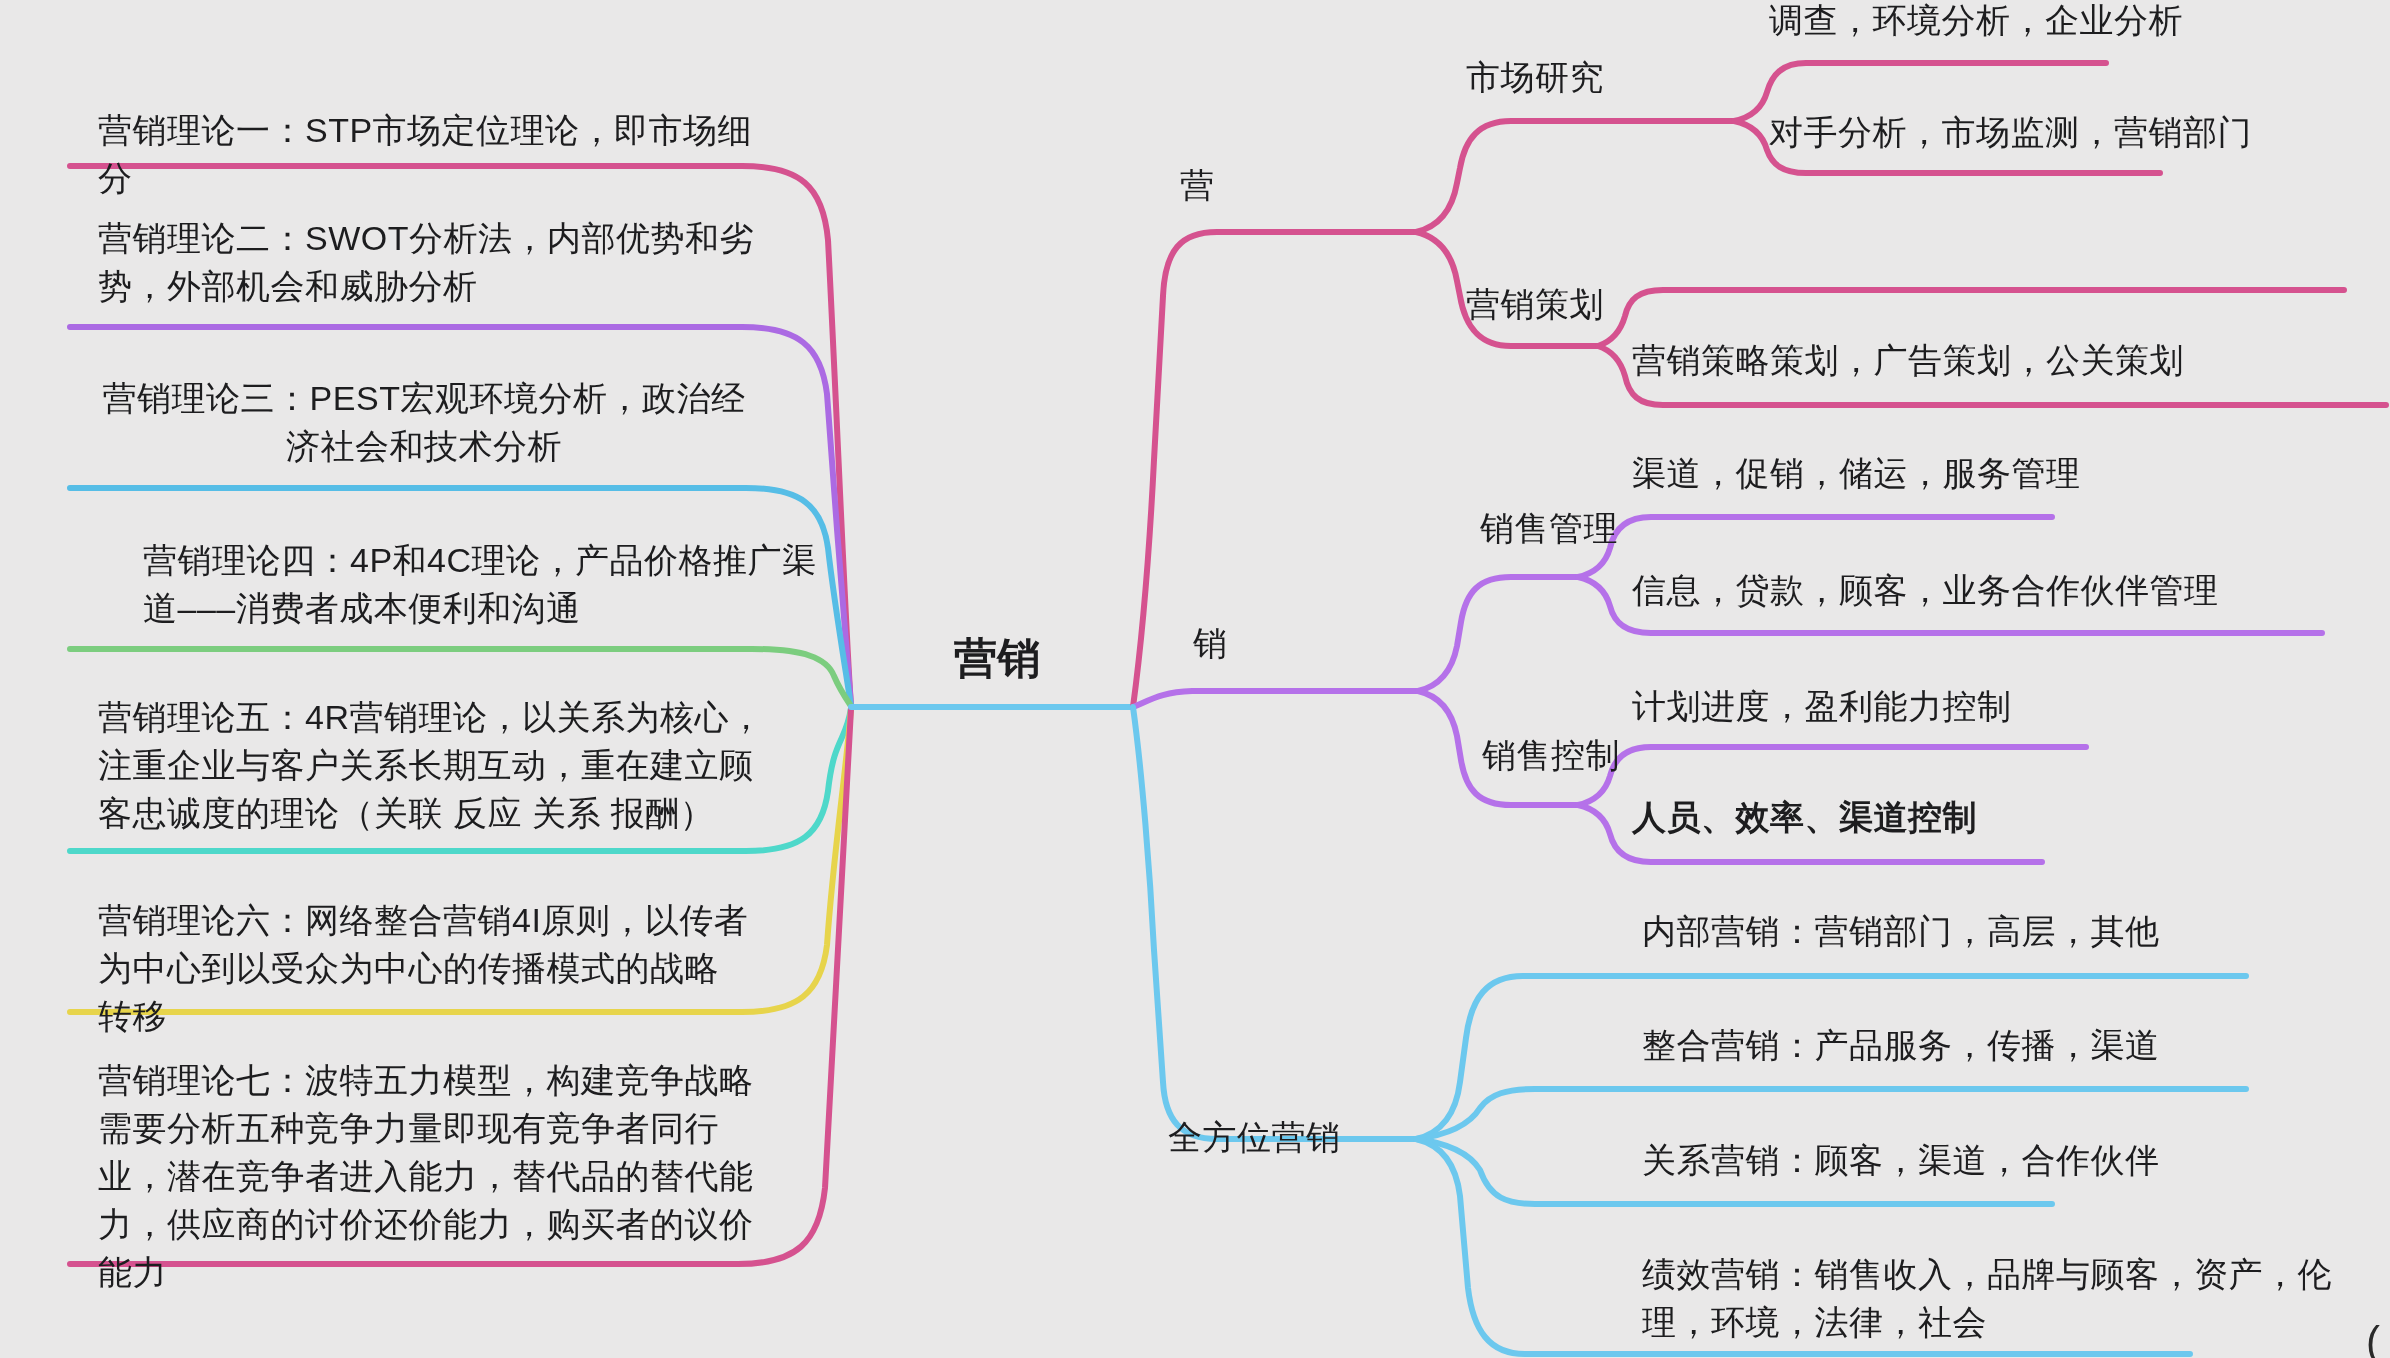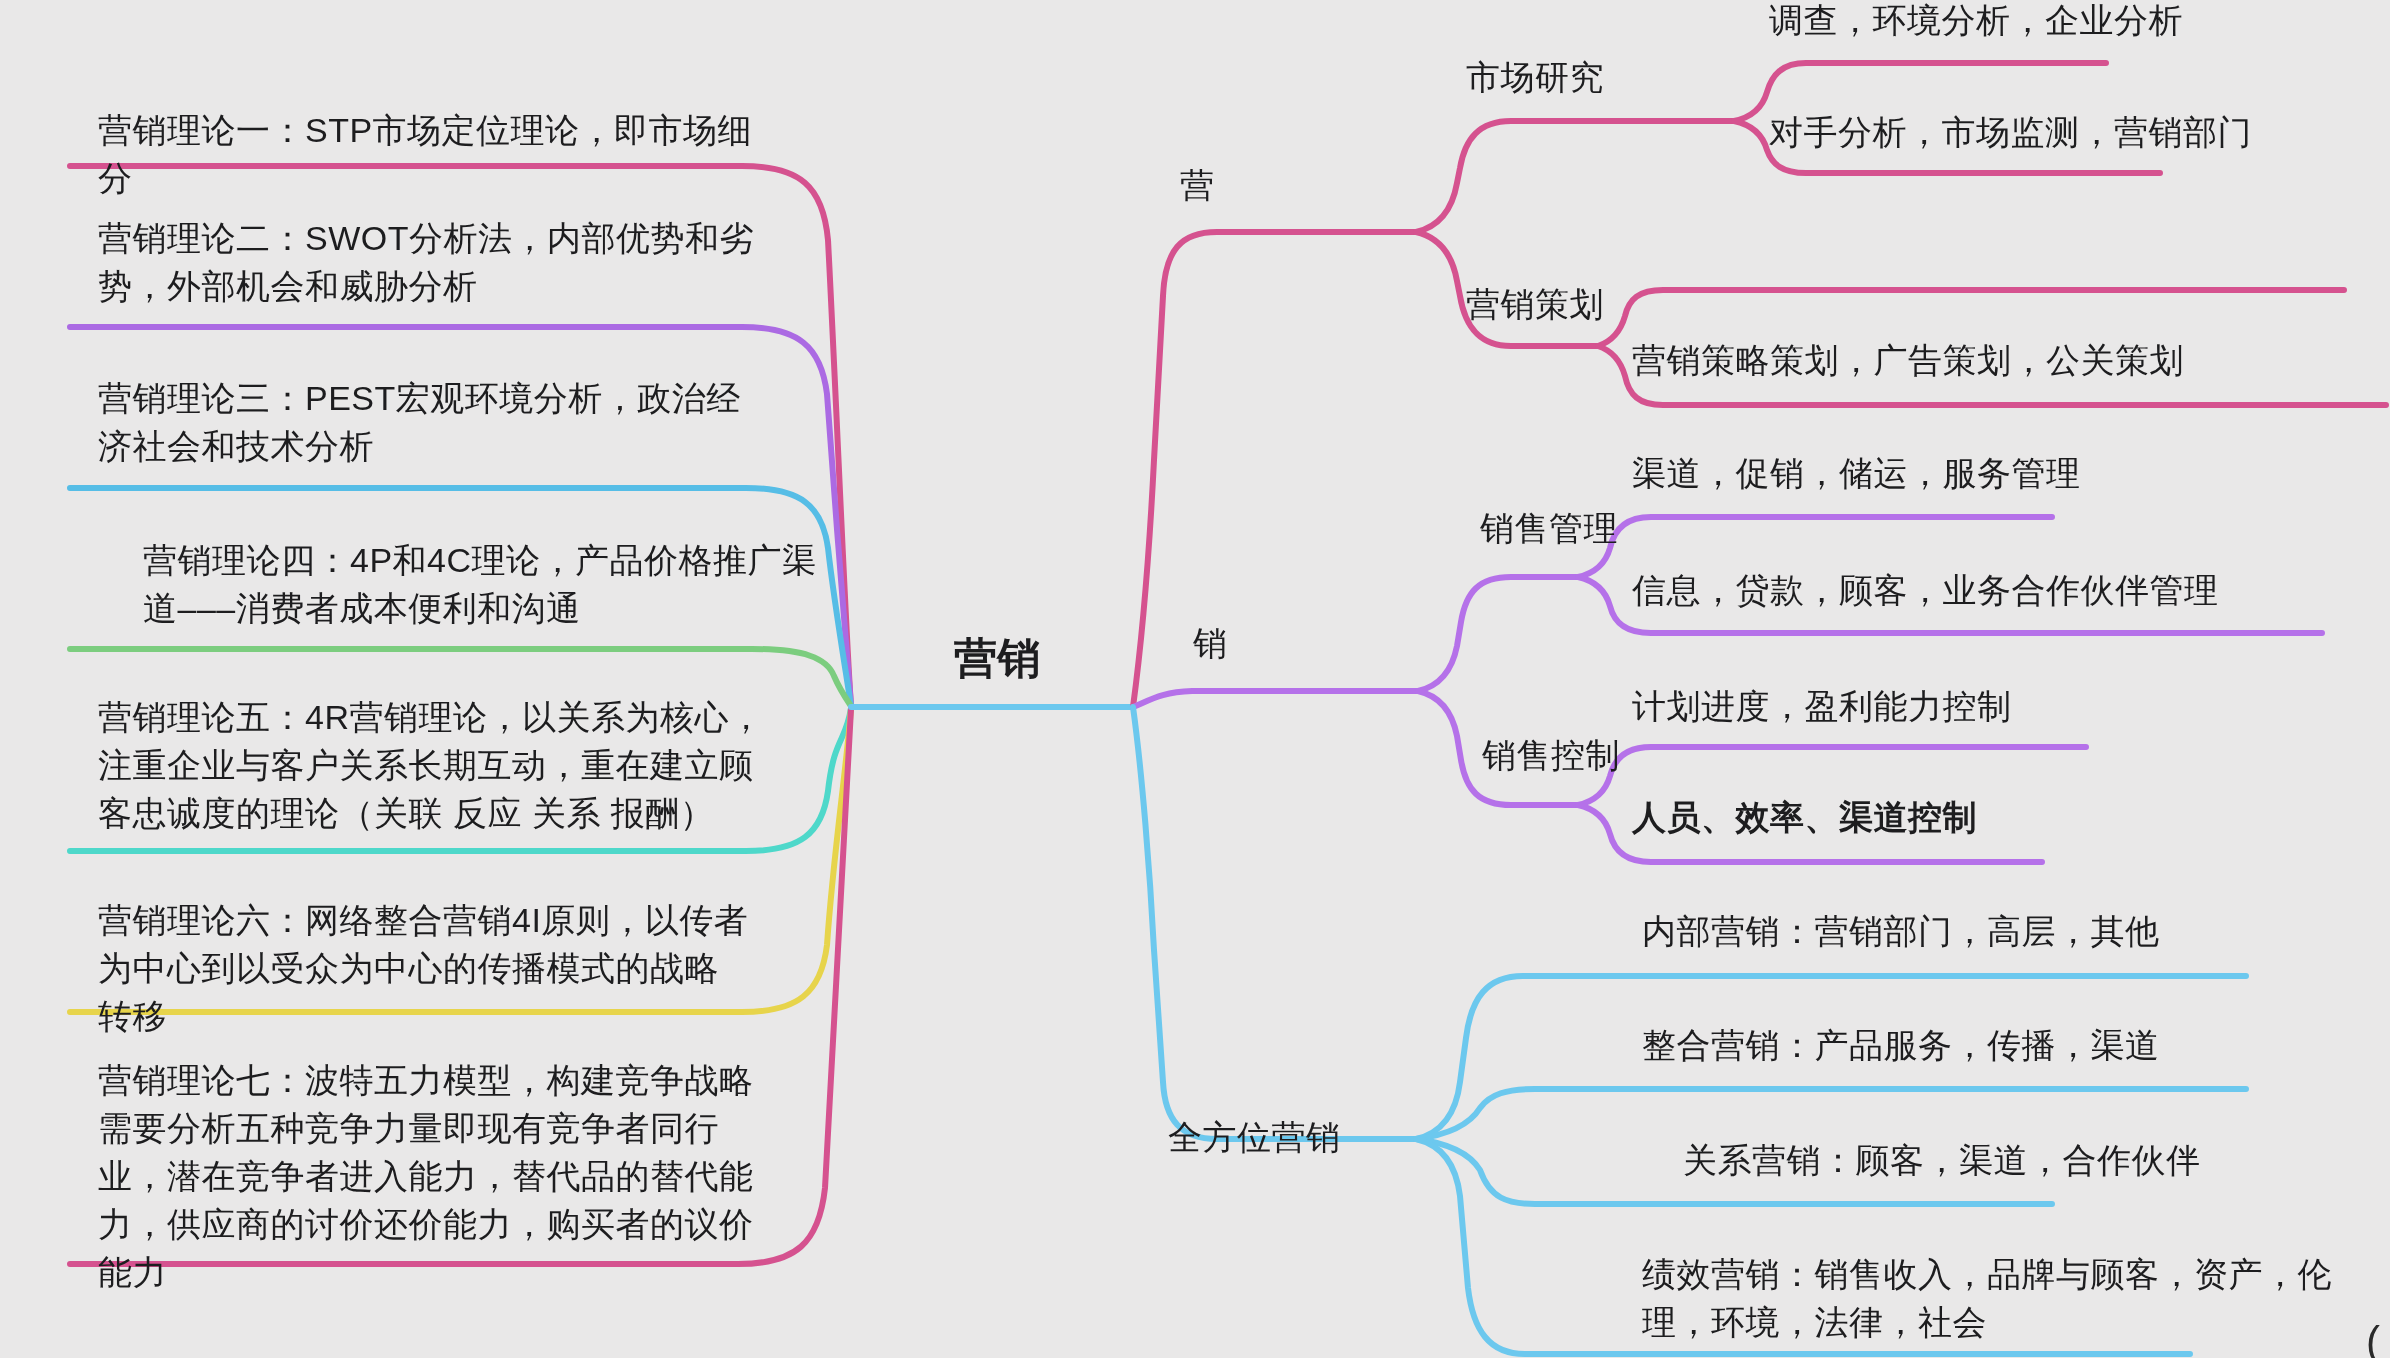--- a/index.html
+++ b/index.html
@@ -51,21 +51,21 @@
     <path d="M1416 1139 C1442 1133 1456 1114 1460 1082 L1466 1038 C1471 998 1487 976 1523 976 L2246 976" stroke="#6cc8ee"></path>
     <path d="M1416 1139 C1448 1135 1470 1124 1480 1108 C1490 1094 1507 1089 1535 1089 L2246 1089" stroke="#6cc8ee"></path>
     <path d="M1416 1139 C1448 1143 1470 1154 1480 1170 C1490 1198 1507 1204 1535 1204 L2052 1204" stroke="#6cc8ee"></path>
     <path d="M1416 1139 C1442 1145 1456 1164 1460 1196 L1468 1288 C1473 1330 1489 1354 1525 1354 L2190 1354" stroke="#6cc8ee"></path>
   </svg>
 
   <div class="txt root" style="left:954px;top:634px;">营销</div>
 
   <div class="txt theory" style="top:106px;width:684px;">营销理论一：STP市场定位理论，即市场细分</div>
   <div class="txt theory" style="top:214px;width:656px;">营销理论二：SWOT分析法，内部优势和劣势，外部机会和威胁分析</div>
-  <div class="txt theory" style="top:374px;width:652px;">营销理论三：PEST宏观环境分析，政治经济社会和技术分析</div>
+  <div class="txt theory" style="top:374px;width:652px;text-align:center;">营销理论三：PEST宏观环境分析，政治经济社会和技术分析</div>
   <div class="txt theory" style="top:536px;width:684px;margin-left:45px;">营销理论四：4P和4C理论，产品价格推广渠道–––消费者成本便利和沟通</div>
   <div class="txt theory" style="top:693px;width:684px;">营销理论五：4R营销理论，以关系为核心，注重企业与客户关系长期互动，重在建立顾客忠诚度的理论（关联 反应 关系 报酬）</div>
   <div class="txt theory" style="top:896px;width:655px;">营销理论六：网络整合营销4I原则，以传者为中心到以受众为中心的传播模式的战略转移</div>
   <div class="txt theory" style="top:1056px;width:684px;">营销理论七：波特五力模型，构建竞争战略需要分析五种竞争力量即现有竞争者同行业，潜在竞争者进入能力，替代品的替代能力，供应商的讨价还价能力，购买者的议价能力</div>
 
   <div class="txt node-label" style="left:1180px;top:163px;">营</div>
   <div class="txt node-label" style="left:1193px;top:621px;">销</div>
   <div class="txt node-label" style="left:1168px;top:1115px;">全方位营销</div>
 
   <div class="txt node-label" style="left:1466px;top:55px;">市场研究</div>
@@ -79,18 +79,18 @@
   <div class="txt leaf" style="left:1632px;top:338px;">营销策略策划，广告策划，公关策划</div>
 
   <div class="txt leaf" style="left:1632px;top:451px;">渠道，促销，储运，服务管理</div>
   <div class="txt leaf" style="left:1632px;top:568px;">信息，贷款，顾客，业务合作伙伴管理</div>
 
   <div class="txt leaf" style="left:1632px;top:684px;">计划进度，盈利能力控制</div>
   <div class="txt leaf" style="left:1632px;top:795px;font-weight:bold;">人员、效率、渠道控制</div>
 
   <div class="txt leaf" style="left:1642px;top:909px;">内部营销：营销部门，高层，其他</div>
   <div class="txt leaf" style="left:1642px;top:1023px;">整合营销：产品服务，传播，渠道</div>
-  <div class="txt leaf" style="left:1642px;top:1138px;margin-left:41px;">关系营销：顾客，渠道，合作伙伴</div>
+  <div class="txt leaf" style="left:1642px;top:1138px;">关系营销：顾客，渠道，合作伙伴</div>
   <div class="txt" style="left:1642px;top:1250px;width:692px;line-height:48px;white-space:normal;">绩效营销：销售收入，品牌与顾客，资产，伦理，环境，法律，社会</div>
 
   <div class="corner" style="left:2366px;top:1318px;">(</div>
 
 </div>
 
 </body></html>

